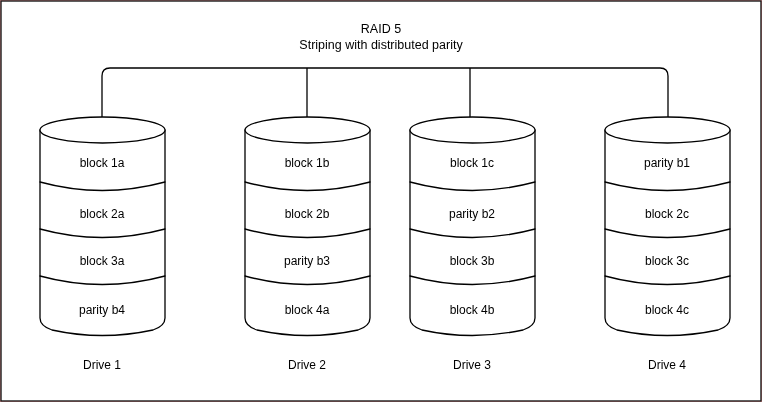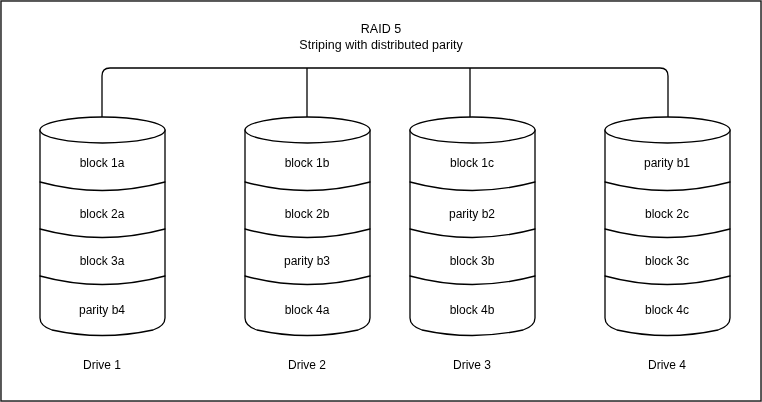--- a/index.html
+++ b/index.html
@@ -4,21 +4,21 @@
 <style>
   html, body {
     margin: 0;
     padding: 0;
     background: #ffffff;
   }
   #canvas {
     position: relative;
     width: 762px;
     height: 402px;
-    background: #e5e5e5;
+    background: #fca5a5;
     overflow: hidden;
     font-family: "Liberation Sans", sans-serif;
   }
   #diagram-svg {
     position: absolute;
     left: 0;
     top: 0;
     width: 762px;
     height: 402px;
   }

